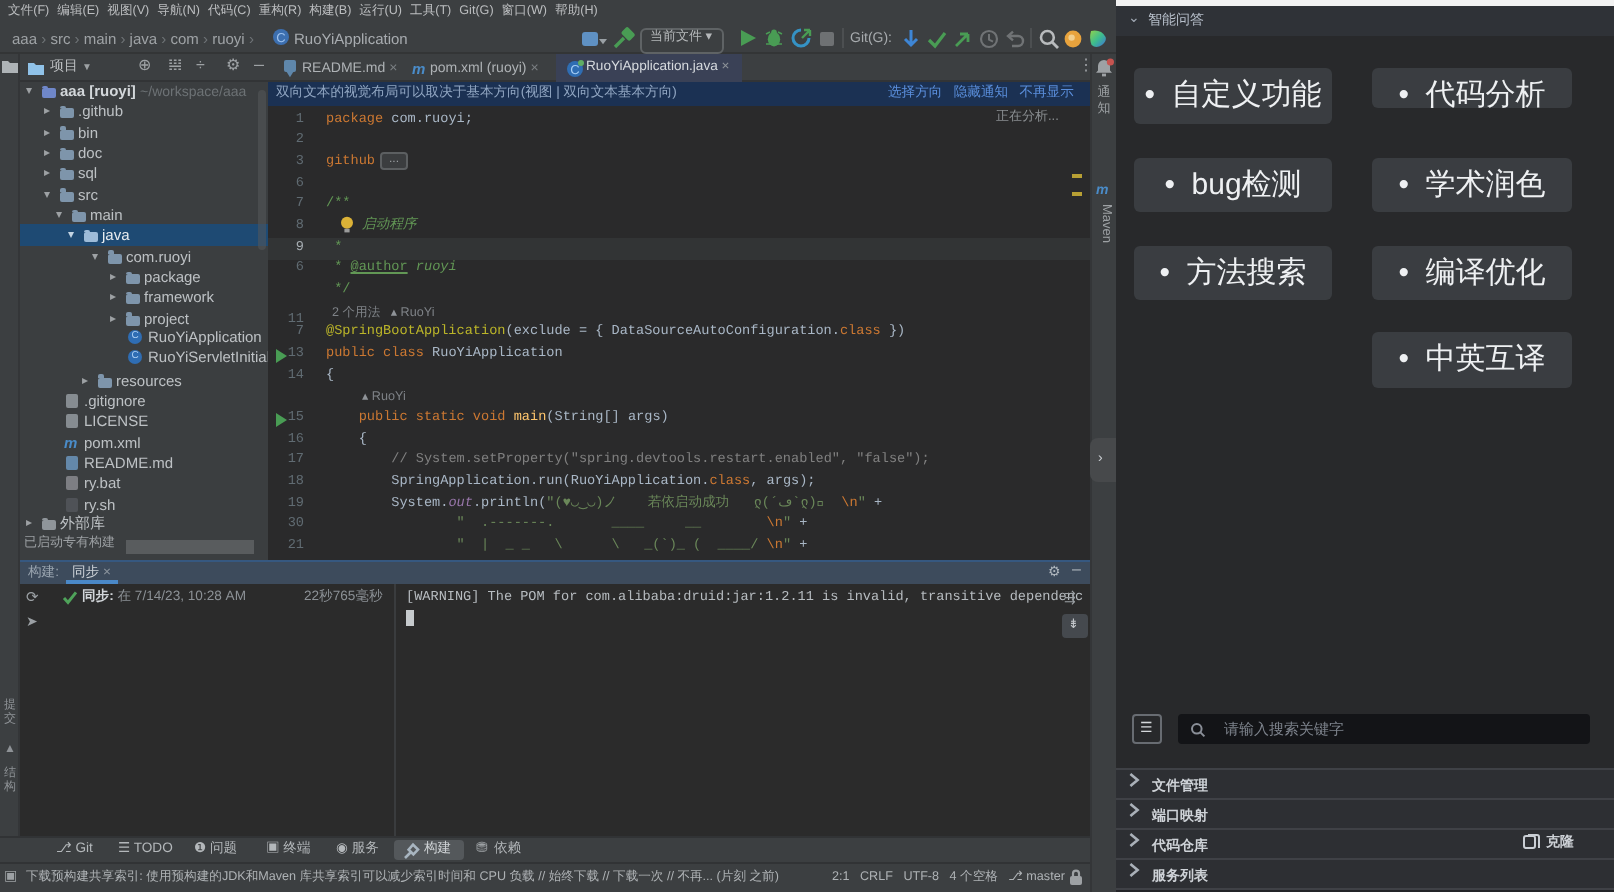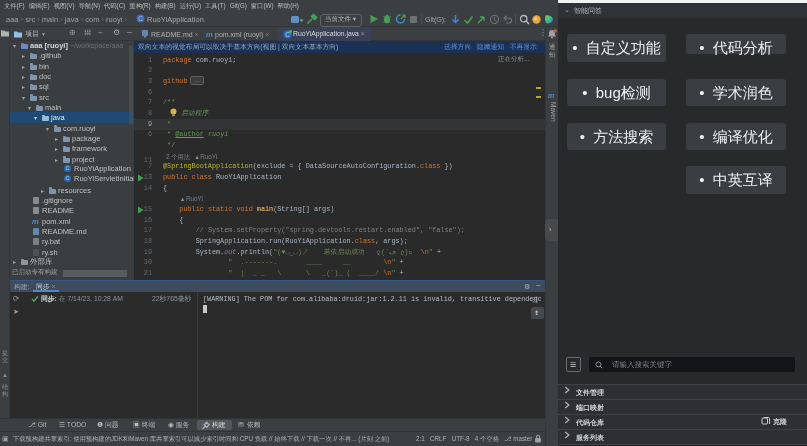--- a/index.html
+++ b/index.html
@@ -171,21 +171,21 @@
 <div class="ci" style="left:64px;top:165px">C</div>
 <div class="tr" style="left:74px;top:165px">RuoYiApplication</div>
 <div class="ci" style="left:64px;top:175.4px">C</div>
 <div class="tr" style="left:74px;top:175.4px">RuoYiServletInitiali</div>
 <div class="ch" style="left:41px;top:187.7px">▸</div>
 <div class="fo" style="left:49px;top:188.7px"></div>
 <div class="tr" style="left:58px;top:186.7px">resources</div>
 <div class="fi" style="left:33px;top:197px"></div>
 <div class="tr" style="left:42px;top:197px">.gitignore</div>
 <div class="fi" style="left:33px;top:207.4px"></div>
-<div class="tr" style="left:42px;top:207.4px">README</div>
+<div class="tr" style="left:42px;top:207.4px">LICENSE</div>
 <div class="tr" style="left:32px;top:217.7px;color:#4a8cc9;font-style:italic;font-weight:bold">m</div>
 <div class="tr" style="left:42px;top:217.7px">pom.xml</div>
 <div class="fi" style="left:33px;top:228px;background:#6f9bc4"></div>
 <div class="tr" style="left:42px;top:228px">README.md</div>
 <div class="fi" style="left:33px;top:238.4px;background:#8f8f94"></div>
 <div class="tr" style="left:42px;top:238.4px">ry.bat</div>
 <div class="fi" style="left:33px;top:248.7px;background:#55585c"></div>
 <div class="tr" style="left:42px;top:248.7px">ry.sh</div>
 <div class="ch" style="left:13px;top:259px">▸</div>
 <div class="fo" style="left:21px;top:260px;background:#8f959a"></div>

